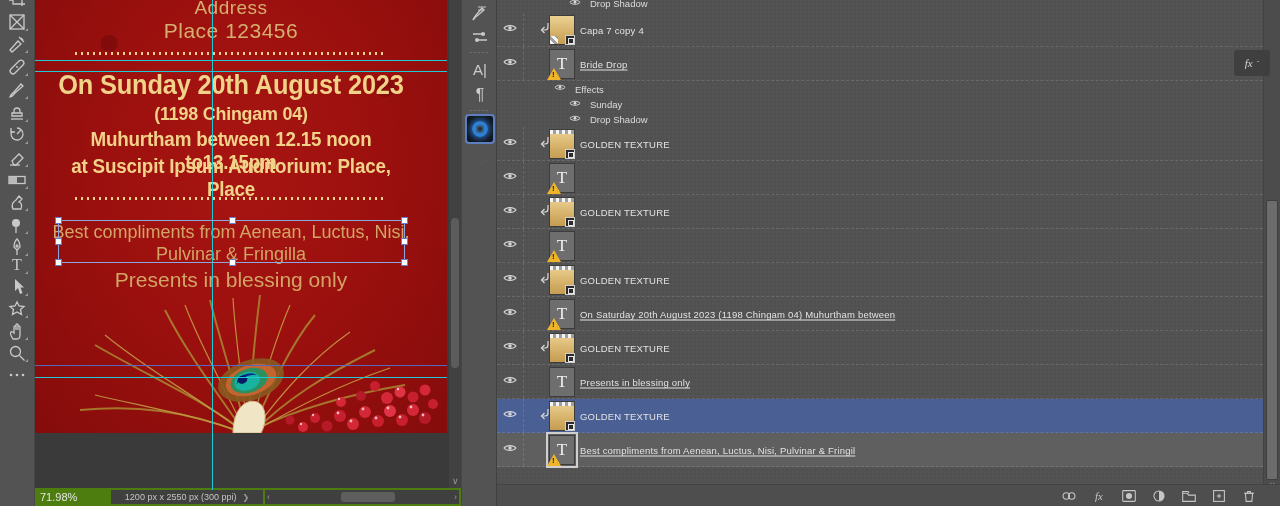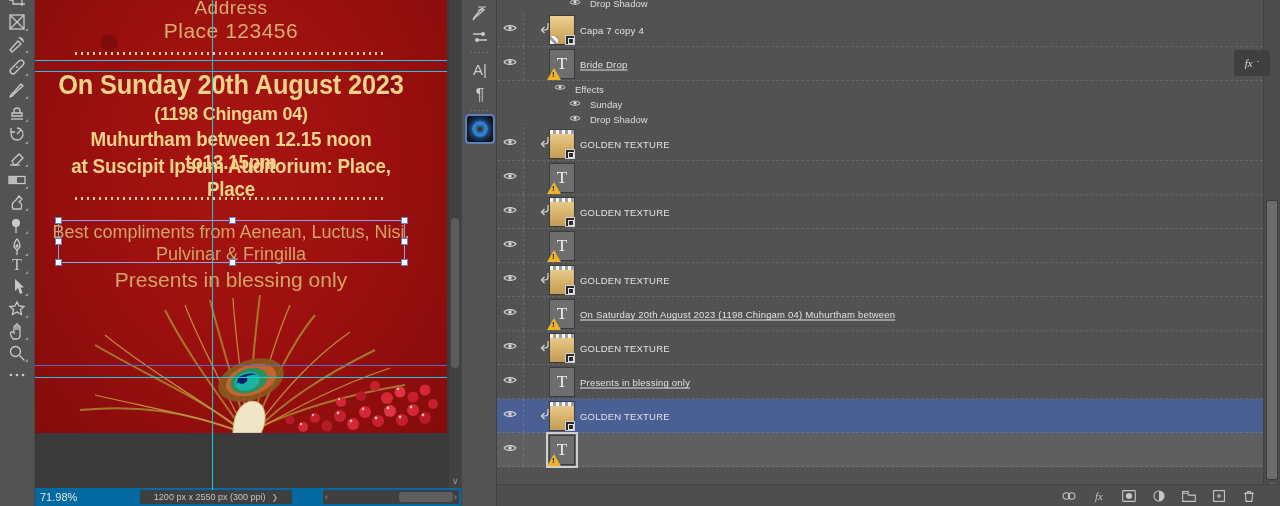--- a/index.html
+++ b/index.html
@@ -41,22 +41,22 @@
   
   #xform { position:absolute; left:23px; top:220px; width:347px; height:43px;
     border:1px solid #8ca6e0; z-index:9; }
   .hdl { position:absolute; width:7px; height:7px; background:#fff; border:1px solid #5e7fd0; }
   
   #artwork { position:absolute; left:0; top:290px; z-index:3; }
   
   #doc-vscroll { position:absolute; left:414px; top:0; width:12px; height:488px; background:#414141; }
   #doc-vthumb { position:absolute; left:2px; top:218px; width:8px; height:150px; background:#5c5c5c; border-radius:4px; }
   .scroll-arrow { position:absolute; color:#9a9a9a; font-size:9px; line-height:9px; }
-  #statusbar { position:absolute; left:0; top:488px; width:426px; height:18px; background:#0369a1;
-    display:flex; align-items:center; font-size:11px; color:#e6e6e6;gap:29px; }
+  #statusbar { position:absolute; left:0; top:488px; width:426px; height:18px; background:#4d7c0f;
+    display:flex; align-items:center; font-size:11px; color:#e6e6e6; }
   #zoom-field { width:76px; padding-left:5px; }
   #dims-field { width:152px; height:14px; background:#3f3f3f; color:#c4c4c4; font-size:9px;
     display:flex; align-items:center; justify-content:center; gap:6px; }
   #dims-chevron { color:#9a9a9a; font-size:8px; }
   #hscroll { position:relative; flex:1; height:14px; margin:0 2px; background:#3f3f3f; }
   #hthumb { position:absolute; left:76px; top:2px; width:54px; height:10px; background:#5e5e5e; border-radius:3px; }
   
   #strip { position:absolute; left:461px; top:0; width:36px; height:506px; background:#535353;
     border-left:1px solid #464646; border-right:1px solid #404040; z-index:5; }
   .strip-icon { position:absolute; left:6px; width:24px; height:22px; display:flex;
@@ -609,20 +609,21 @@
           <span class="lname">GOLDEN TEXTURE</span>
         </div>
         <div class="lrow layer sel-secondary">
           <div class="eyebox">
             <span class="eye"><svg width="16" height="16" viewBox="0 0 16 16">
                 <path d="M2 8c2.5-3.2 9.5-3.2 12 0-2.5 3.2-9.5 3.2-12 0z"></path>
                 <circle cx="8" cy="8" r="1.7" fill="#d8d8d8" stroke="none"></circle>
               </svg></span>
           </div>
           <div class="thumb thumb-text framed">T<span class="warn"></span></div>
+          <span class="lname u">Best compliments from Aenean, Luctus, Nisi, Pulvinar &amp; Fringil</span>
         </div>
       </div>
     <div id="fx-tab">
       <span class="fx-t">fx</span>
       <span class="chev">ˆ</span>
     </div>
     <div id="panel-vscroll">
       <div id="panel-vthumb"></div>
       <span class="scroll-arrow" style="left:5px; top:481px">∨</span>
     </div>

